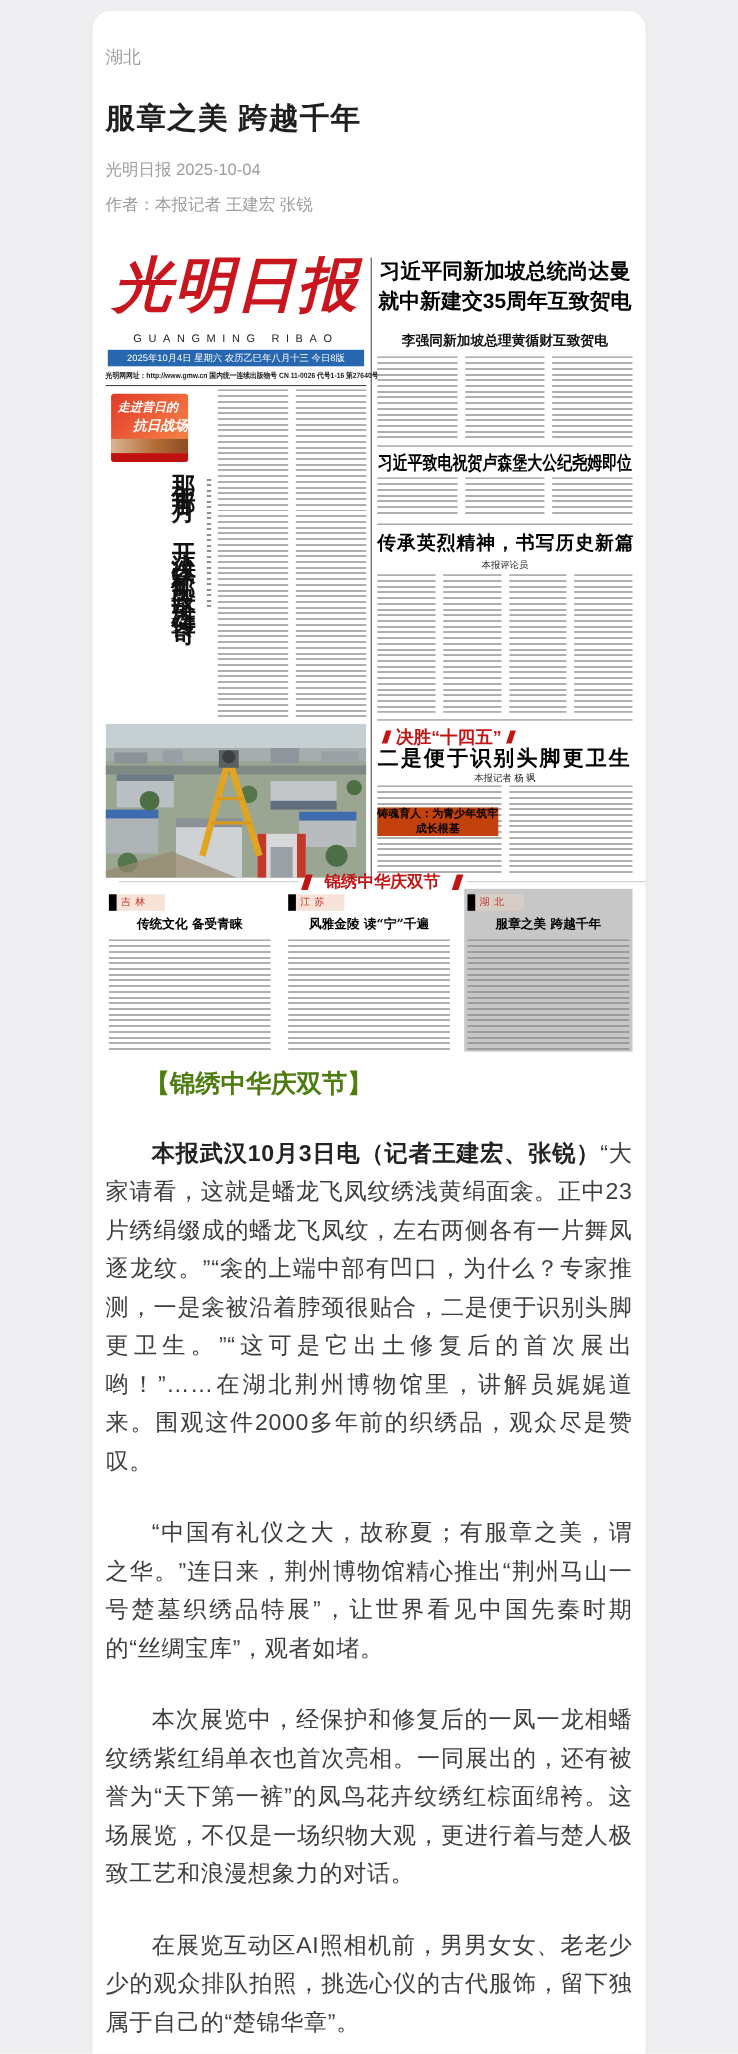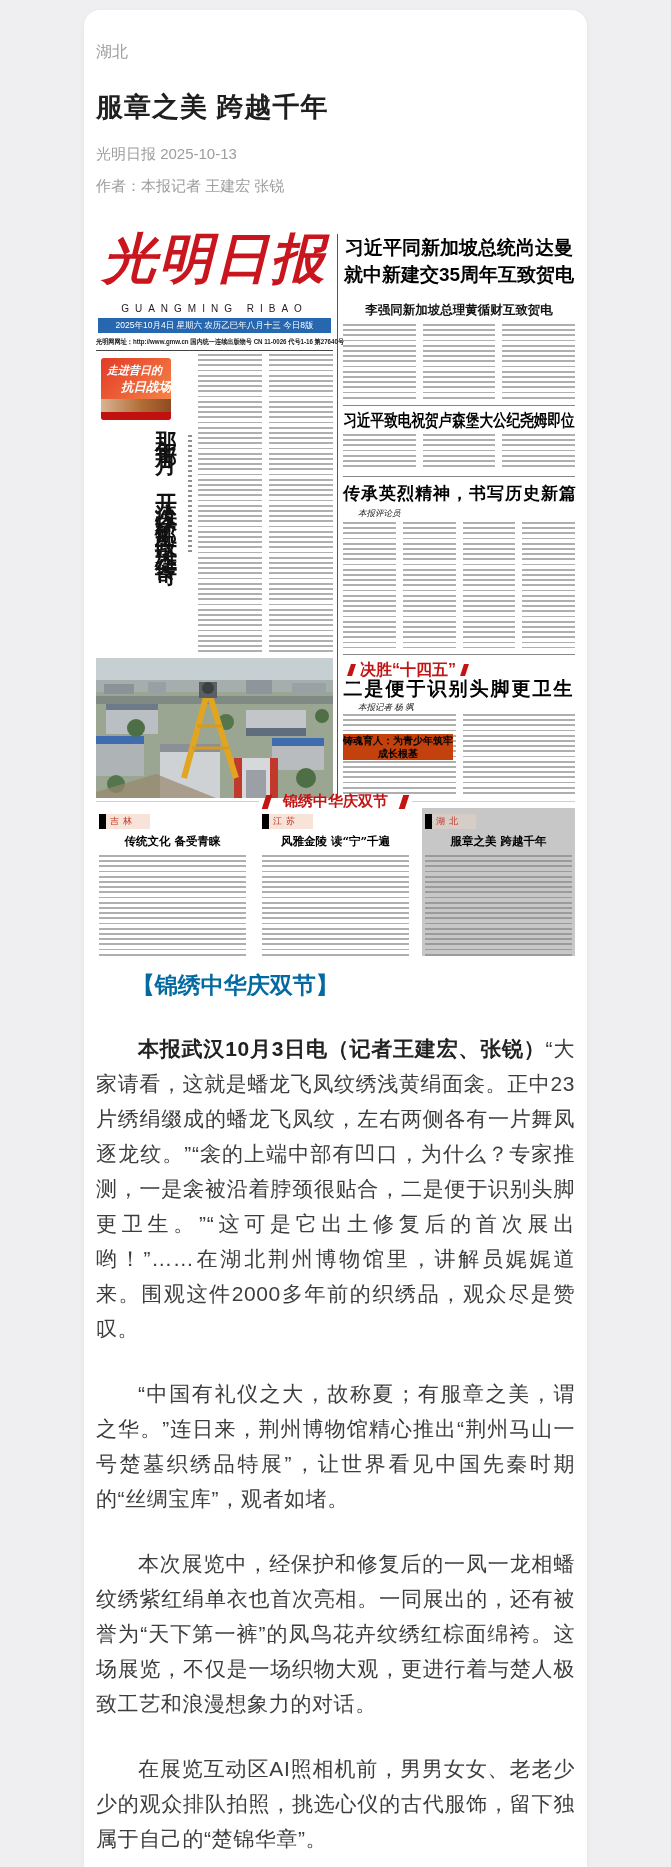--- a/index.html
+++ b/index.html
@@ -68,69 +68,69 @@
   .np-right{position:absolute;left:247px;top:0;width:232px;height:588px;}
   .np-h1{position:absolute;top:24px;left:0;width:232px;text-align:center;
     font-weight:bold;color:#000;font-size:19px;line-height:27px;white-space:nowrap;}
   .np-h1sub{position:absolute;top:92px;left:0;width:232px;text-align:center;
     font-weight:bold;color:#111;font-size:12.5px;white-space:nowrap;}
   .np-hr{position:absolute;left:0;width:232px;height:1px;background:#888;}
   .np-h2{position:absolute;top:199px;left:0;font-weight:bold;color:#000;font-size:17px;
     white-space:nowrap;transform:scaleX(.8);transform-origin:left center;width:290px;text-align:center;}
   .np-h3{position:absolute;top:272px;left:0;width:232px;text-align:center;
     font-family:"DejaVu Serif", serif;font-weight:bold;color:#000;font-size:17px;letter-spacing:1px;white-space:nowrap;}
-  .np-byline{position:absolute;left:15px;width:232px;font-size:8.5px;color:#222;font-style:italic;}
+  .np-byline{position:absolute;left:0;width:232px;text-align:center;font-size:8.5px;color:#222;}
   .np-campaign{position:absolute;top:450px;left:0;width:232px;text-align:left;
     font-size:16px;font-weight:bold;color:#c31414;white-space:nowrap;}
   .np-campaign .bar{display:inline-block;width:5px;height:12px;background:#c31414;
     transform:skewX(-18deg);margin:0 6px;vertical-align:-1px;}
   .np-h4{position:absolute;top:466px;left:0;width:232px;text-align:center;
     font-family:"DejaVu Serif", serif;font-weight:bold;color:#000;font-size:19px;letter-spacing:2px;white-space:nowrap;}
   .np-subhead{position:absolute;top:524px;left:0;width:110px;text-align:center;
     font-size:10px;font-weight:bold;color:#000;background:#c2410c;line-height:13px;}
 
   
   .greek{background-image:repeating-linear-gradient(to bottom,#909090 0 1.8px,transparent 1.8px 5.2px);opacity:.72;}
   .gcols{display:flex;gap:7px;position:absolute;}
   .gcols > div{flex:1;}
 
   
-  .np-divider{position:absolute;left:0;top:582px;width:479px;display:flex;align-items:center;}
+  .np-divider{position:absolute;left:12px;top:582px;width:479px;display:flex;align-items:center;}
   .np-divider .line{flex:1;height:1px;background:#cfcfcf;}
   .np-divider .txt{color:#c31414;font-weight:bold;font-size:15px;margin:0 8px;white-space:nowrap;}
   .np-divider .bar{width:6px;height:14px;background:#c31414;transform:skewX(-18deg);margin:0 5px;}
 
   
   .np-cols{position:absolute;left:0;top:598px;width:479px;height:148px;display:flex;gap:10px;}
   .np-col{flex:1;position:relative;padding:2px 3px;box-sizing:border-box;}
   .np-col.hl{background:#c7c7c7;}
   .np-col-label{display:inline-block;font-size:9px;color:#c03020;background:#f7e3d7;
     border-left:7px solid #000000;padding:1px 14px 1px 4px;letter-spacing:4px;}
   .np-col.hl .np-col-label{background:#d5cdc6;}
   .np-col-head{margin-top:5px;text-align:center;font-family:"DejaVu Serif", serif;
     font-weight:bold;font-size:11.5px;color:#000;white-space:nowrap;}
   .np-col-body{margin-top:6px;height:102px;}
   .np-col.hl .np-col-body{opacity:.8;}
 
   
-  .section-tag{margin-top:14px;font-size:23px;font-weight:700;color:#0369a1;text-indent:1.55em;}
+  .section-tag{margin-top:14px;font-size:23px;font-weight:700;color:#4d7c0f;text-indent:1.55em;}
   .article p{
     margin:30px 0 0;font-size:21px;line-height:35px;color:#3d3d3d;
     text-align:justify;text-indent:2em;letter-spacing:.6px;
   }
   .article p b{color:#222;}
 </style>
 </head>
 <body>
 
 <div class="card">
 
   <div class="category">湖北</div>
   <h1 class="page-title">服章之美 跨越千年</h1>
-  <div class="meta">光明日报 2025-10-13</div>
+  <div class="meta">光明日报 2025-10-04</div>
   <div class="meta">作者：本报记者 王建宏 张锐</div>
 
   <div class="newspaper">
     <div class="np-vrule"></div>
 
     <div class="np-left">
       <div class="np-masthead">
         <div class="np-mast-title">光明日报</div>
         <div class="np-mast-latin">GUANGMING RIBAO</div>
       </div>

